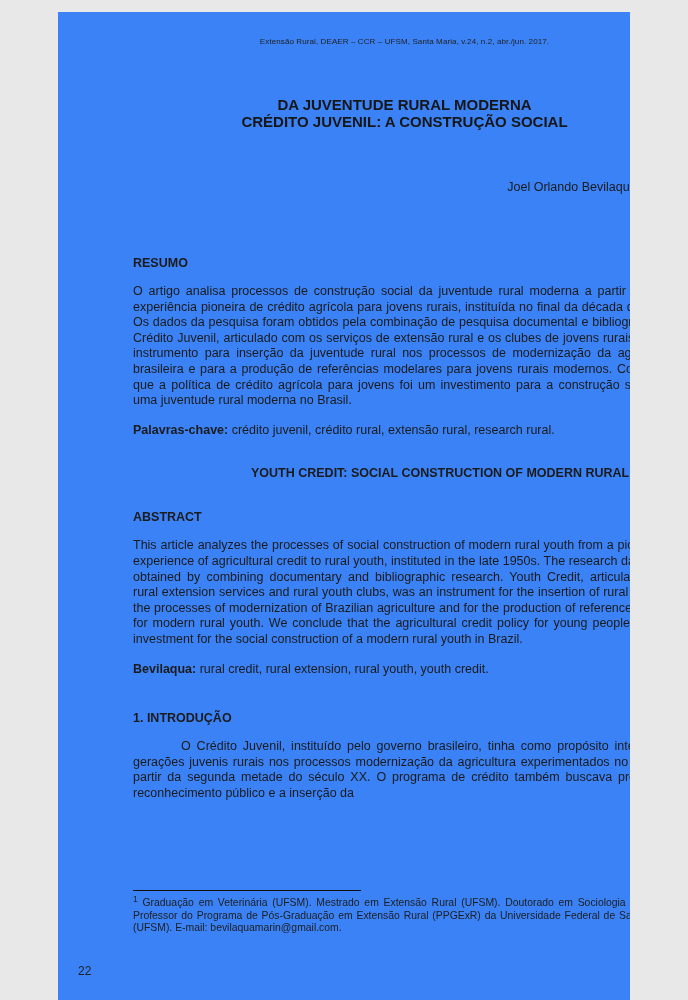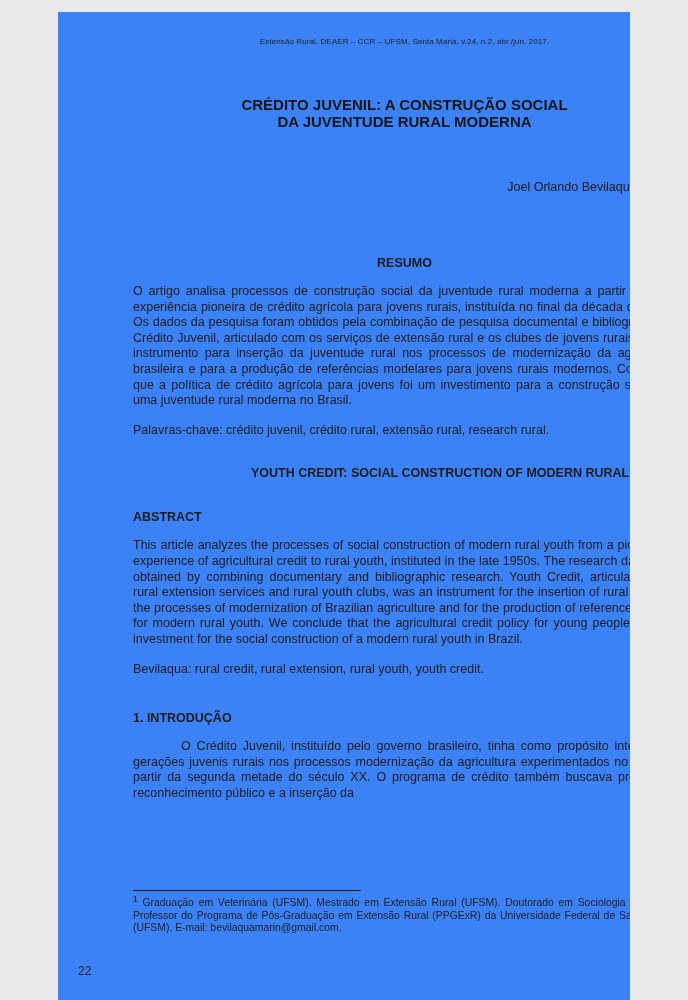--- a/index.html
+++ b/index.html
@@ -41,38 +41,38 @@
   }
   .author-line sup, .footnote sup {
     font-size: 8.5px;
     vertical-align: super;
     line-height: 0;
   }
   .section-heading {
     font-weight: bold;
     font-size: 12.5px;
   }
-  .h-resumo   { margin-top: 62px; text-align: center; }
+  .h-resumo   { margin-top: 62px; }
   .h-abstract { margin-top: 30px; }
   .h-intro    { margin-top: 34px; }
   .para {
     margin-top: 14px;
     font-size: 12.5px;
     line-height: 15.6px;
     text-align: justify;
     color: #1b1b1b;
   }
   .para.indent-first { text-indent: 48px; }
   .keywords-line {
     margin-top: 14px;
     font-size: 12.5px;
     line-height: 15.6px;
     text-align: justify;
   }
-  .keywords-line .kw-label { font-weight: normal; }
+  .keywords-line .kw-label { font-weight: bold; }
   .title-en {
     margin-top: 28px;
     text-align: right;
     font-weight: bold;
     font-size: 12.5px;
   }
   .footnote-block {
     position: absolute;
     left: 75px;
     width: 543px;
@@ -103,22 +103,22 @@
 </style>
 </head>
 <body>
 
 <div class="page">
   <div class="content">
 
     <div class="journal-header">Extensão Rural, DEAER – CCR – UFSM, Santa Maria, v.24, n.2, abr./jun. 2017.</div>
 
     <div class="article-title">
+      <div>DA JUVENTUDE RURAL MODERNA</div>
       <div>CRÉDITO JUVENIL: A CONSTRUÇÃO SOCIAL</div>
-      <div>DA JUVENTUDE RURAL MODERNA</div>
     </div>
 
     <div class="author-line"><span>Joel Orlando Bevilaqua Marin</span><sup>1</sup></div>
 
     <div class="section-heading h-resumo">RESUMO</div>
 
     <p class="para">O artigo analisa processos de construção social da juventude rural moderna a partir de uma experiência pioneira de crédito agrícola para jovens rurais, instituída no final da década de 1950. Os dados da pesquisa foram obtidos pela combinação de pesquisa documental e bibliográfica. O Crédito Juvenil, articulado com os serviços de extensão rural e os clubes de jovens rurais, foi um instrumento para inserção da juventude rural nos processos de modernização da agricultura brasileira e para a produção de referências modelares para jovens rurais modernos. Conclui-se que a política de crédito agrícola para jovens foi um investimento para a construção social de uma juventude rural moderna no Brasil.</p>
 
     <p class="keywords-line"><span class="kw-label">Palavras-chave:</span><span> crédito juvenil, crédito rural, extensão rural, research rural.</span></p>
 

